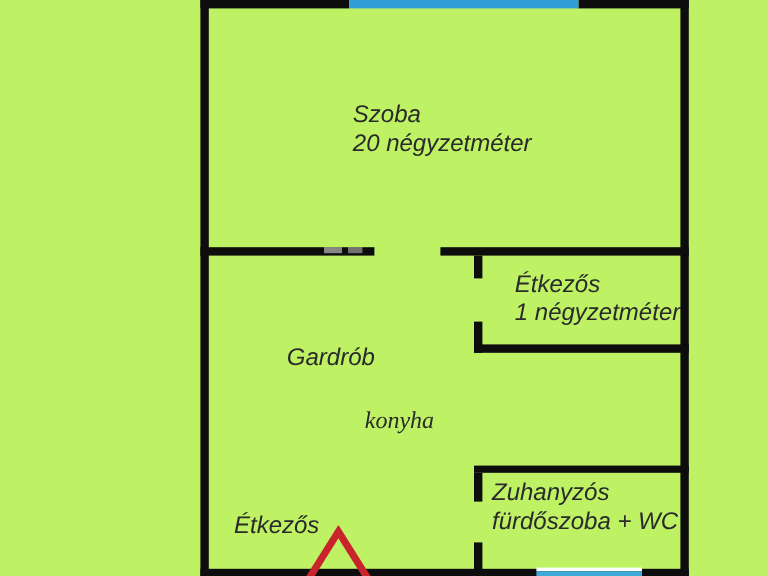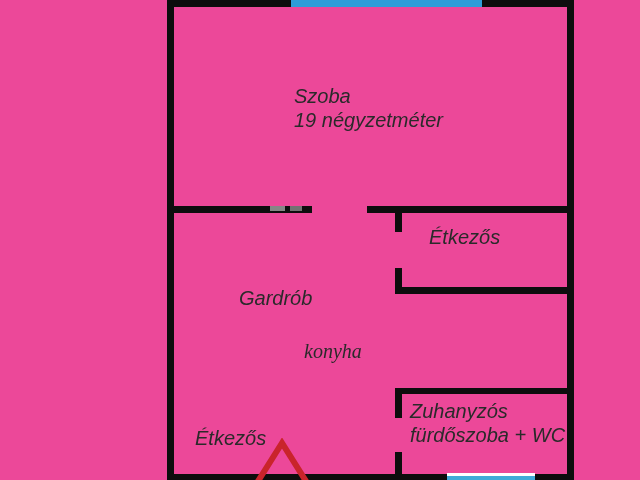--- a/index.html
+++ b/index.html
@@ -5,21 +5,21 @@
   html, body {
     margin: 0;
     padding: 0;
     background: #ffffff;
     font-family: "Liberation Sans", sans-serif;
   }
   .stage {
     position: relative;
     width: 640px;
     height: 480px;
-    background: #ec4899;
+    background: #bef264;
     overflow: hidden;
   }
   .wall {
     position: absolute;
     background: #0d0d0d;
   }
   .window {
     position: absolute;
     background: #2f9dd8;
   }
@@ -73,23 +73,24 @@
   <div class="wall" style="left:395px; top:287px; width:179px; height:7px;"></div>
 
   <div class="wall" style="left:395px; top:388px; width:179px; height:6px;"></div>
   <div class="wall" style="left:395px; top:394px; width:7px;   height:24px;"></div>
   <div class="wall" style="left:395px; top:452px; width:7px;   height:28px;"></div>
 
   <div class="white-gap" style="left:447px; top:473px; width:88px; height:3px;"></div>
   <div class="window bottom" style="left:447px; top:476px; width:88px; height:4px;"></div>
 
   <div class="label" style="left:294px; top:84px;">Szoba</div>
-  <div class="label" style="left:294px; top:108px;">19 négyzetméter</div>
+  <div class="label" style="left:294px; top:108px;">20 négyzetméter</div>
 
   <div class="label" style="left:429px; top:225px;">Étkezős</div>
+  <div class="label" style="left:429px; top:249px;">1 négyzetméter</div>
 
   <div class="label" style="left:239px; top:286px;">Gardrób</div>
   <div class="label" style="left:304px; top:339px;font-family:Liberation Serif, serif;">konyha</div>
 
   <div class="label" style="left:410px; top:423px;">fürdőszoba + WC</div>
   <div class="label" style="left:410px; top:399px;">Zuhanyzós</div>
 
   <div class="label" style="left:195px; top:426px;">Étkezős</div>
 
   <svg class="arrow-svg" width="64" height="42" viewBox="0 0 64 42">

